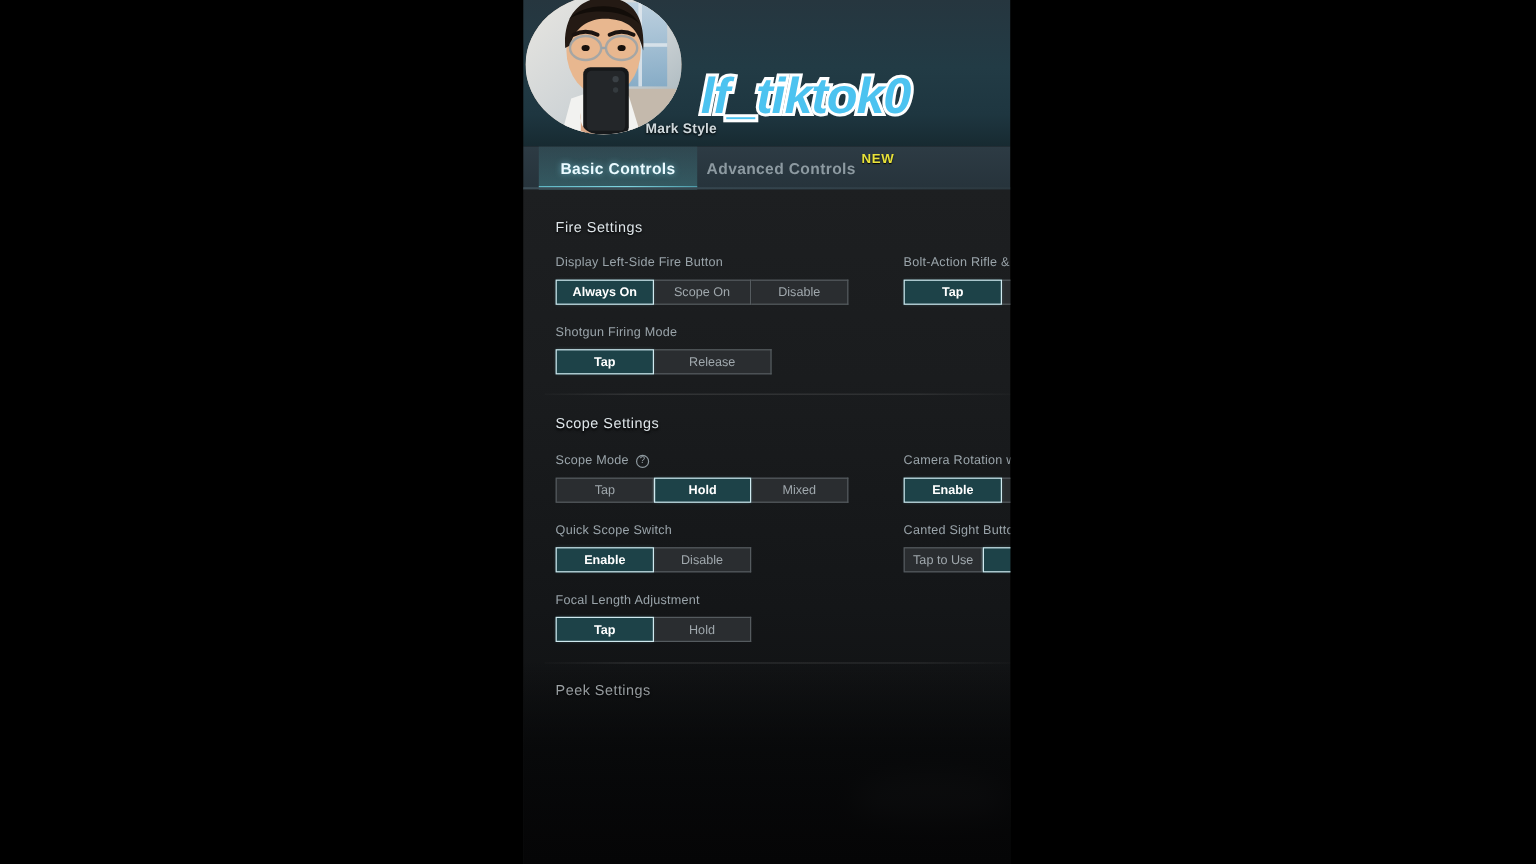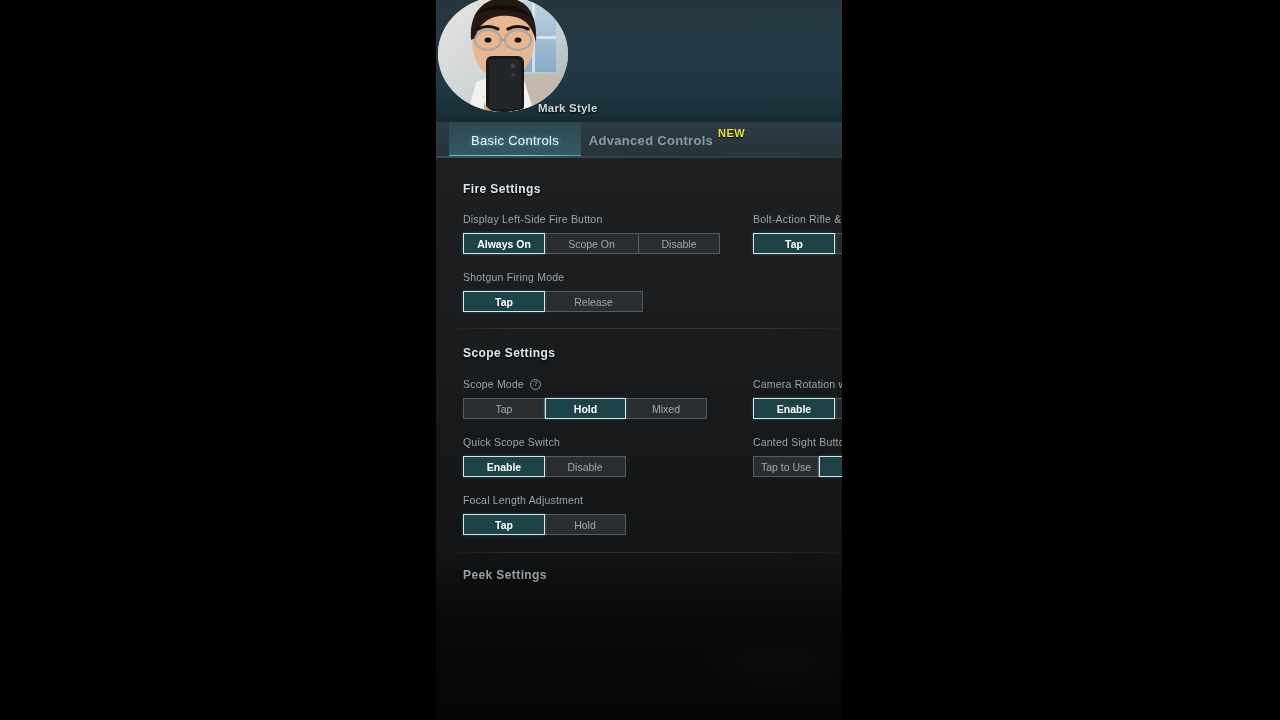--- a/index.html
+++ b/index.html
@@ -35,21 +35,21 @@
     position: absolute; left: 0; top: 122px; width: 100%; height: 36px;
     background: linear-gradient(180deg,#2d3b44 0%,#26333b 100%);
   }
   #tabbar:after{
     content:""; position:absolute; left:0; bottom:0; width:100%; height:2px;
     background: linear-gradient(90deg,#3c4d56 0%,#33434c 55%,#2b383f 100%);
   }
   .tab {
     position: absolute; top: 0; height: 36px;
     display: flex; align-items: center; justify-content: center;
-    font-size: 13px; font-weight: normal; letter-spacing: .3px;
+    font-size: 13px; font-weight: bold; letter-spacing: .3px;
     white-space: nowrap;
   }
   .tab.active {
     left: 13px; width: 132px; color: #eafaff;
     background: linear-gradient(180deg,rgba(58,116,124,.22) 0%,rgba(70,140,148,.45) 100%);
     text-shadow: 0 0 5px rgba(140,235,255,.55);
   }
   .tab.active:after{
     content:""; position:absolute; left:0; bottom:0; width:100%; height:3px;
     background: linear-gradient(90deg,#5fb6c4 0%,#7fd4e0 55%,#4e9aa8 100%);
@@ -65,21 +65,21 @@
 
   
   #body {
     position: absolute; left: 0; top: 158px; width: 100%; height: 562px;
     background: linear-gradient(180deg,#1d1f21 0%,#1a1c1e 28%,#141618 62%,#0c0d0e 100%);
   }
   .col-left  { position:absolute; left: 27px; }
   .col-right { position:absolute; left: 317px; }
 
   .section-title {
-    font-size: 12px; font-weight: bold; color: #dfe6ea;
+    font-size: 12px; font-weight: normal; color: #dfe6ea;
     letter-spacing: .4px; text-shadow: 0 1px 2px #000;
   }
   .divider {
     position: absolute; left: 18px; width: 390px; height: 1px;
     background: linear-gradient(90deg,rgba(255,255,255,.02) 0%,rgba(255,255,255,.13) 18%,rgba(255,255,255,.11) 80%,rgba(255,255,255,.02) 100%);
   }
 
   .field-label {
     font-size: 10.5px; color: #9aa4aa; letter-spacing: .2px;
     white-space: nowrap; display:flex; align-items:center; gap:6px;
@@ -152,21 +152,21 @@
       <div id="new-badge">NEW</div>
     </div>
 
     <div id="body">
 
       <div class="section-title col-left" style="top:24px">Fire Settings</div>
 
       <div class="field-label col-left" style="top:55px">Display Left-Side Fire Button</div>
       <div class="seg col-left" style="top:75px">
         <div class="opt on" style="width:82px">Always On</div>
-        <div class="opt off" style="width:94px">Scope On</div>
+        <div class="opt off" style="width:81px">Scope On</div>
         <div class="opt off" style="width:81px">Disable</div>
       </div>
 
       <div class="field-label col-right" style="top:55px">Bolt-Action Rifle &amp; Cr</div>
       <div class="seg col-right" style="top:75px">
         <div class="opt on" style="width:82px">Tap</div>
         <div class="opt off" style="width:81px"></div>
       </div>
 
       <div class="field-label col-left" style="top:113px">Shotgun Firing Mode</div>
@@ -260,14 +260,15 @@
 
         <rect x="48" y="60" width="38" height="56" rx="6" fill="#16181a"></rect>
         <rect x="51" y="63" width="32" height="50" rx="4" fill="#232629"></rect>
         <circle cx="75" cy="70" r="2.6" fill="#3a4045"></circle>
         <circle cx="75" cy="79" r="2.2" fill="#343a3e"></circle>
 
         <path d="M46 98 C44 110 52 116 62 116 L46 116 Z" fill="#d8a584"></path>
       </svg>
     </div>
 
+    <div id="nick">lf_tiktok0</div>
   </div>
 </div>
 
 </body></html>

